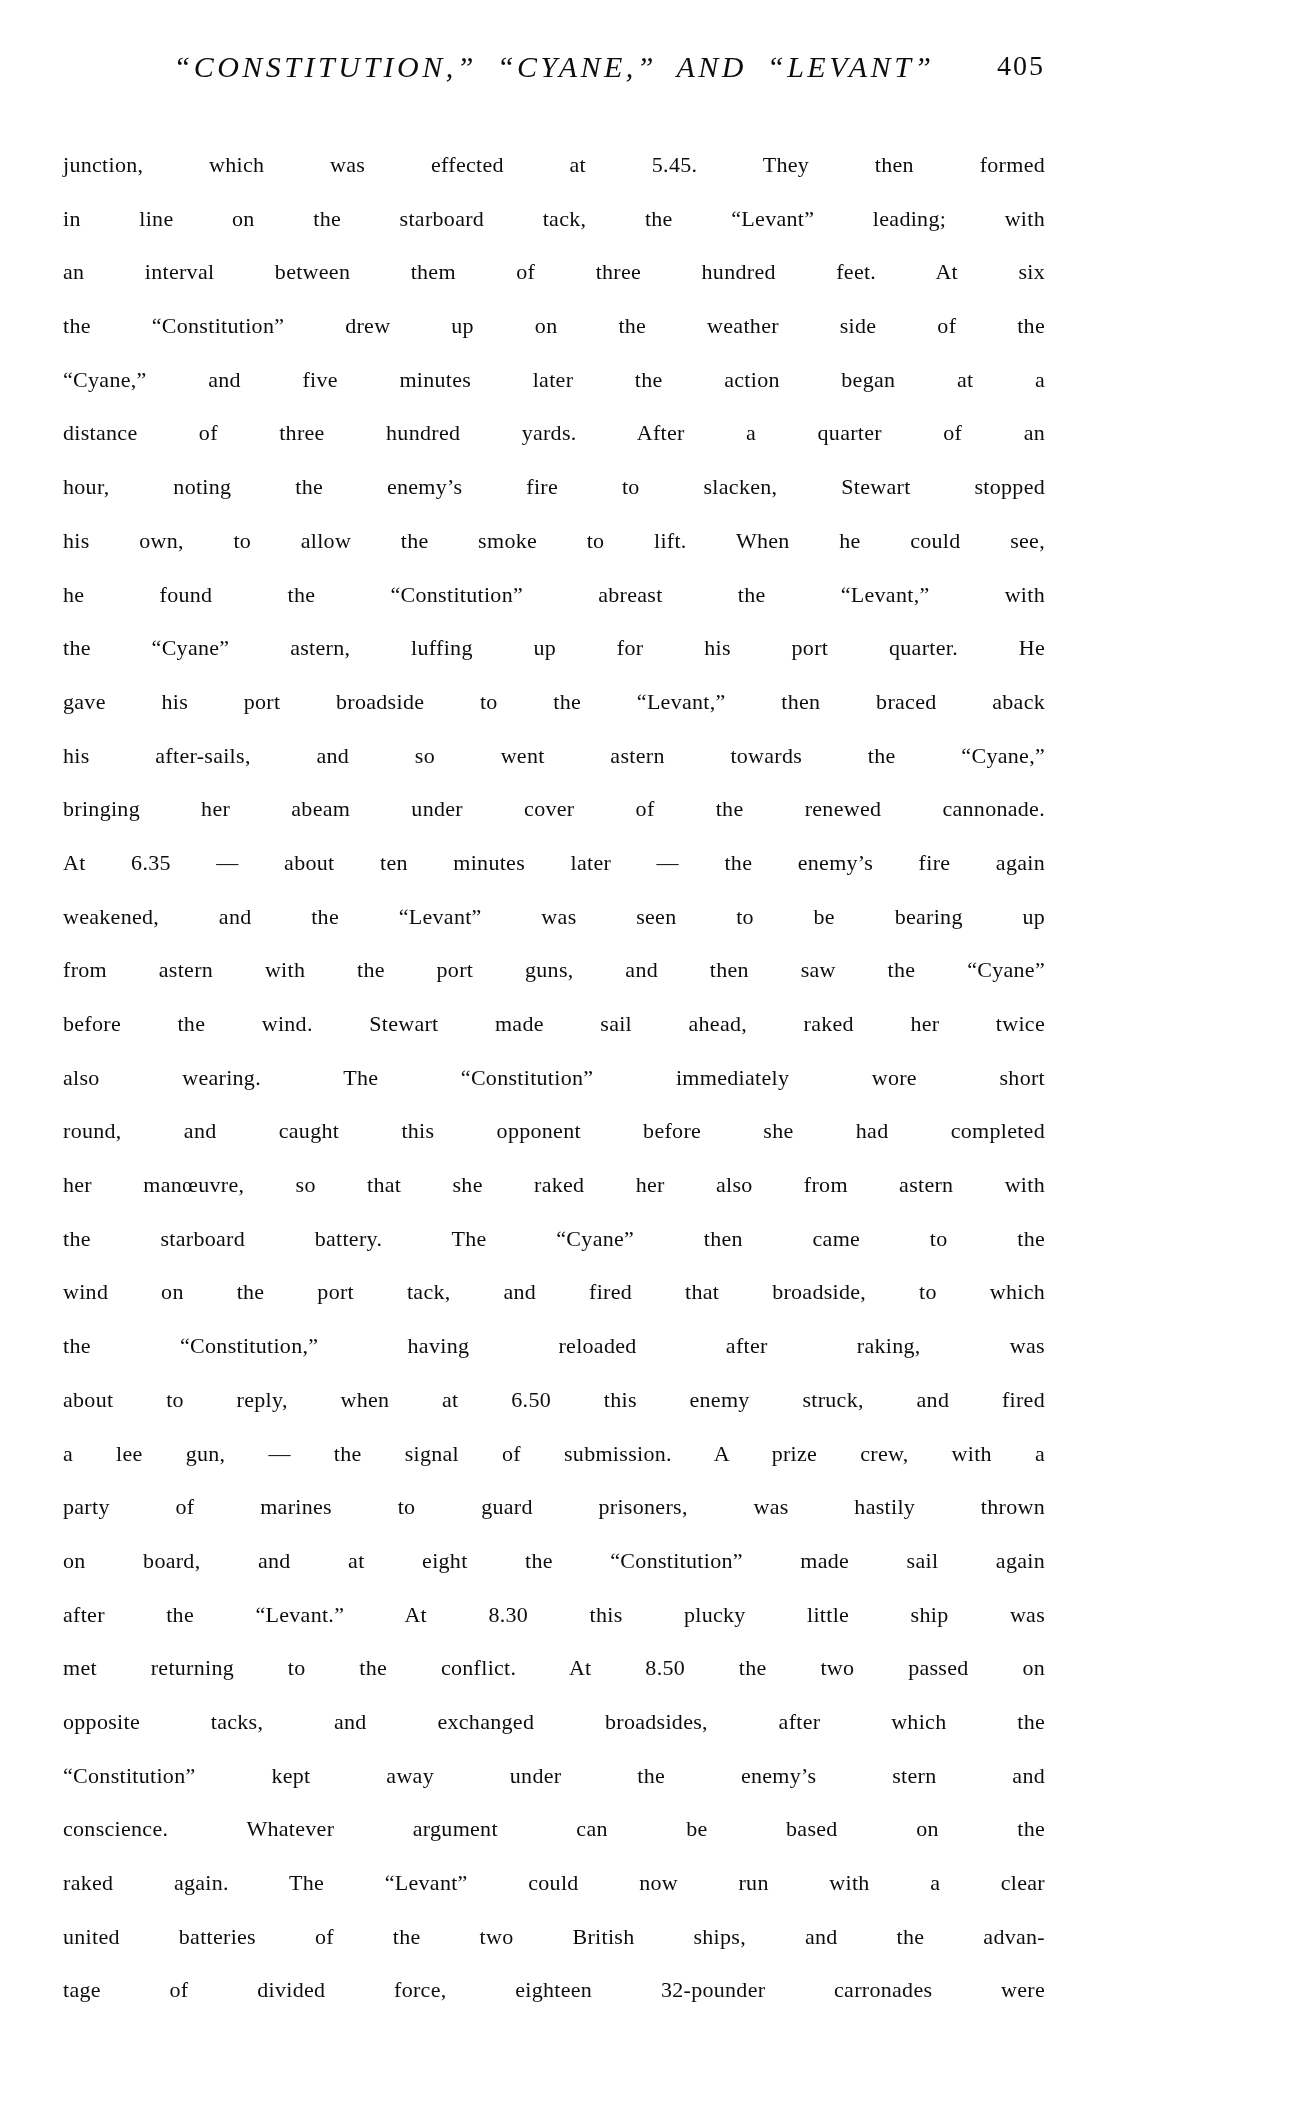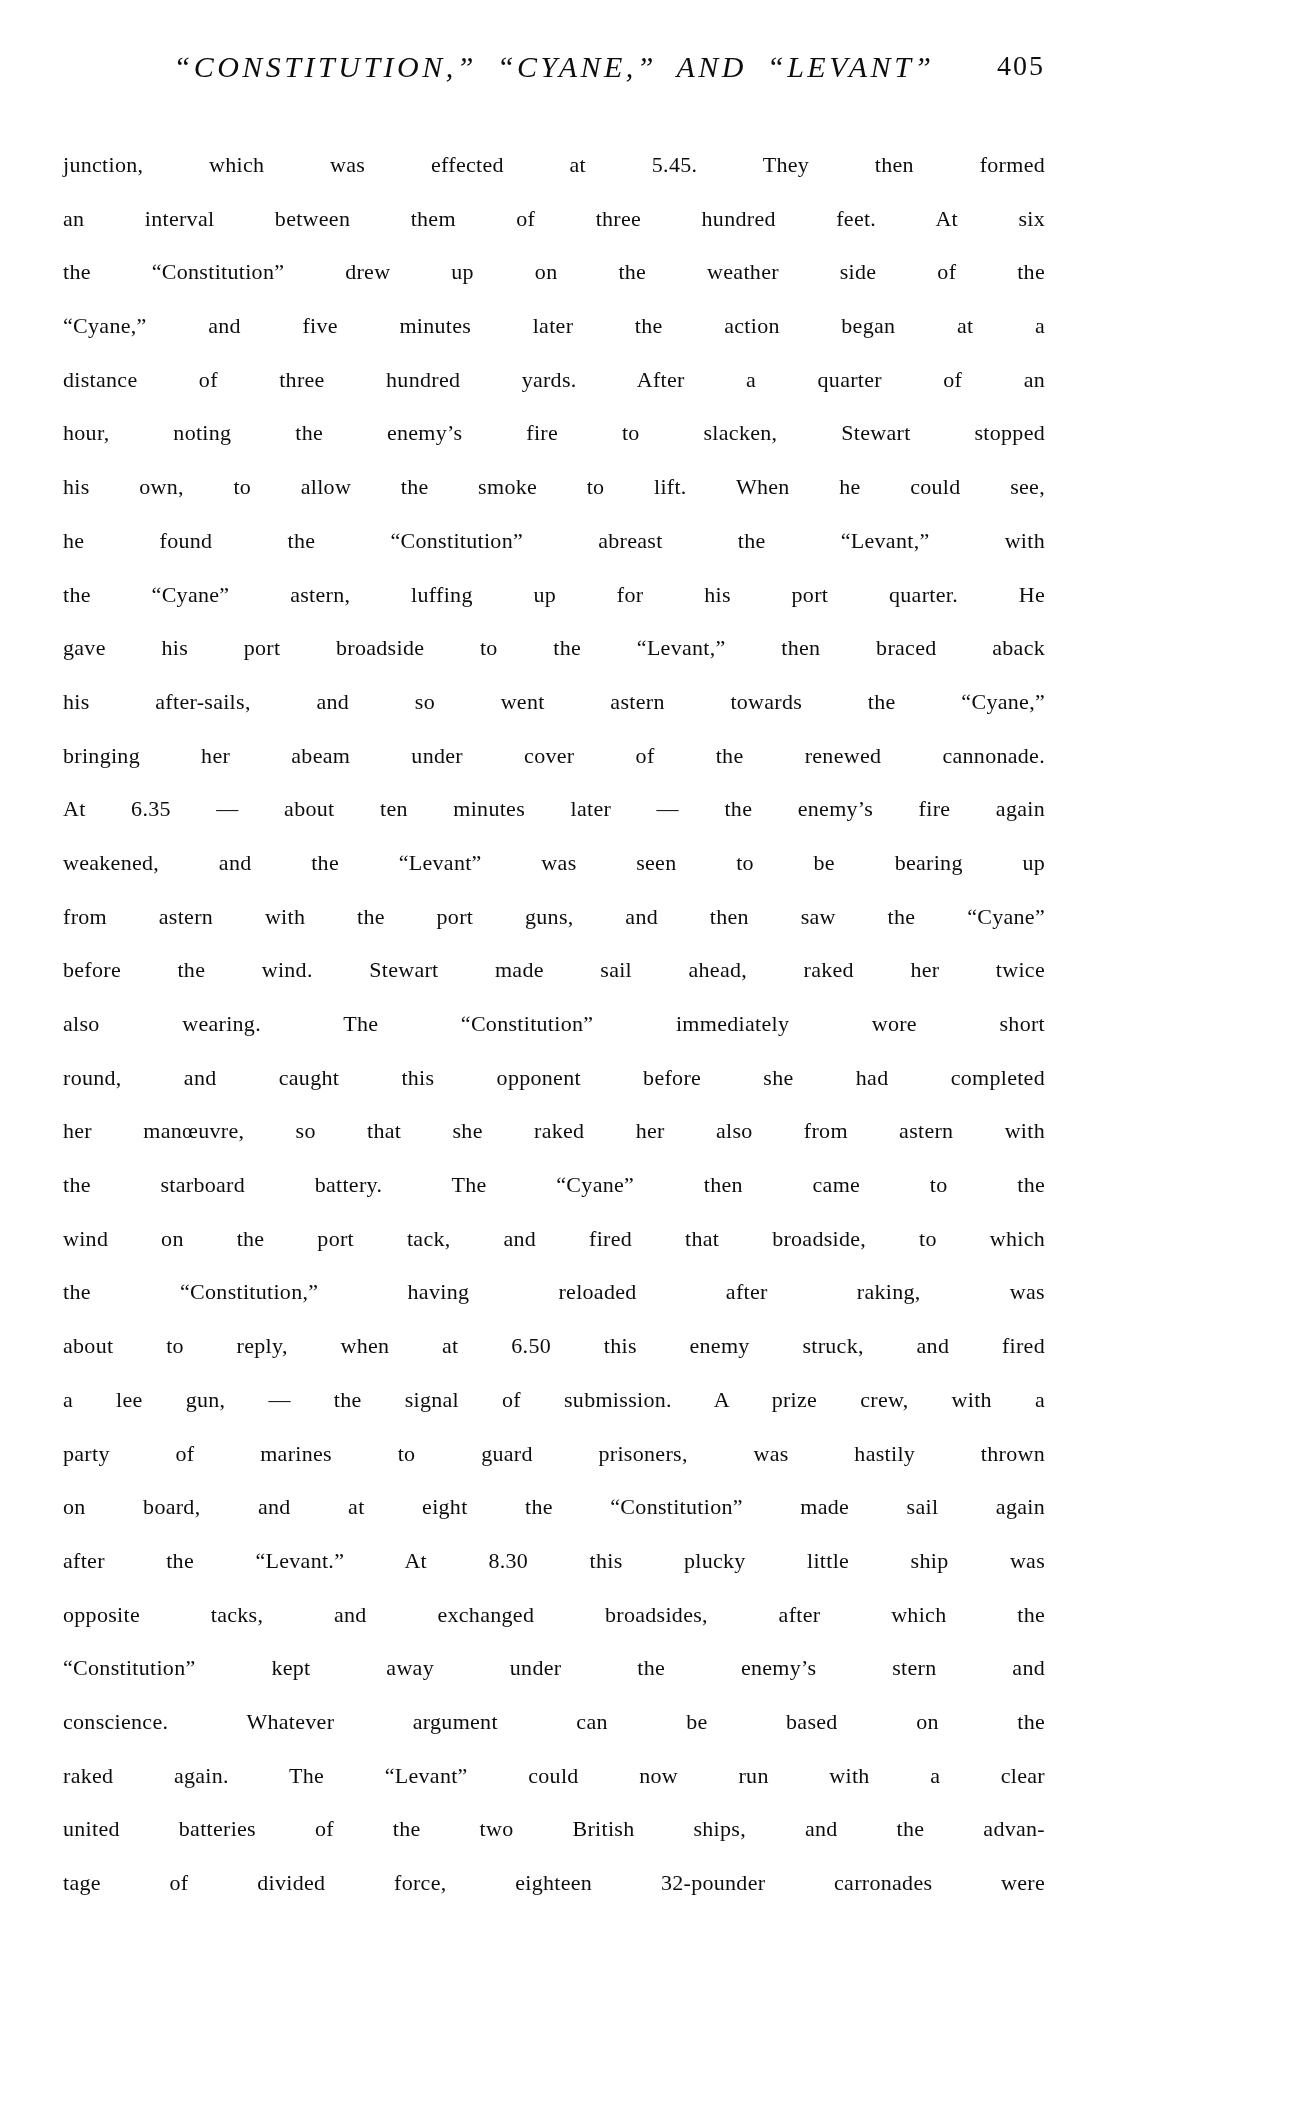--- a/index.html
+++ b/index.html
@@ -62,20 +62,21 @@
 <body>
 
 <div class="page">
   <div class="running-head">
     <div class="head-title">“CONSTITUTION,” “CYANE,” AND “LEVANT”</div>
     <div class="folio">405</div>
   </div>
 
   <div class="text-block">
       <div class="line">junction, which was effected at 5.45.  They then formed</div>
+      <div class="line">in line on the starboard tack, the “Levant” leading; with</div>
       <div class="line">an interval between them of three hundred feet.  At six</div>
       <div class="line">the “Constitution” drew up on the weather side of the</div>
       <div class="line">“Cyane,” and five minutes later the action began at a</div>
       <div class="line">distance of three hundred yards.  After a quarter of an</div>
       <div class="line">hour, noting the enemy’s fire to slacken, Stewart stopped</div>
       <div class="line">his own, to allow the smoke to lift.  When he could see,</div>
       <div class="line">he found the “Constitution” abreast the “Levant,” with</div>
       <div class="line">the “Cyane” astern, luffing up for his port quarter.  He</div>
       <div class="line">gave his port broadside to the “Levant,” then braced aback</div>
       <div class="line">his after-sails, and so went astern towards the “Cyane,”</div>
@@ -88,20 +89,21 @@
       <div class="line">round, and caught this opponent before she had completed</div>
       <div class="line">her manœuvre, so that she raked her also from astern with</div>
       <div class="line">the starboard battery.  The “Cyane” then came to the</div>
       <div class="line">wind on the port tack, and fired that broadside, to which</div>
       <div class="line">the “Constitution,” having reloaded after raking, was</div>
       <div class="line">about to reply, when at 6.50 this enemy struck, and fired</div>
       <div class="line">a lee gun, — the signal of submission.  A prize crew, with a</div>
       <div class="line">party of marines to guard prisoners, was hastily thrown</div>
       <div class="line">on board, and at eight the “Constitution” made sail again</div>
       <div class="line">after the “Levant.”  At 8.30 this plucky little ship was</div>
+      <div class="line">met returning to the conflict.  At 8.50 the two passed on</div>
       <div class="line">opposite tacks, and exchanged broadsides, after which the</div>
       <div class="line">“Constitution” kept away under the enemy’s stern and</div>
       <div class="line">conscience.  Whatever argument can be based on the</div>
       <div class="line">raked again.  The “Levant” could now run with a clear</div>
       <div class="line">united batteries of the two British ships, and the advan-</div>
       <div class="line">tage of divided force, eighteen 32-pounder carronades were</div>
     </div>
 </div>
 
 </body></html>

